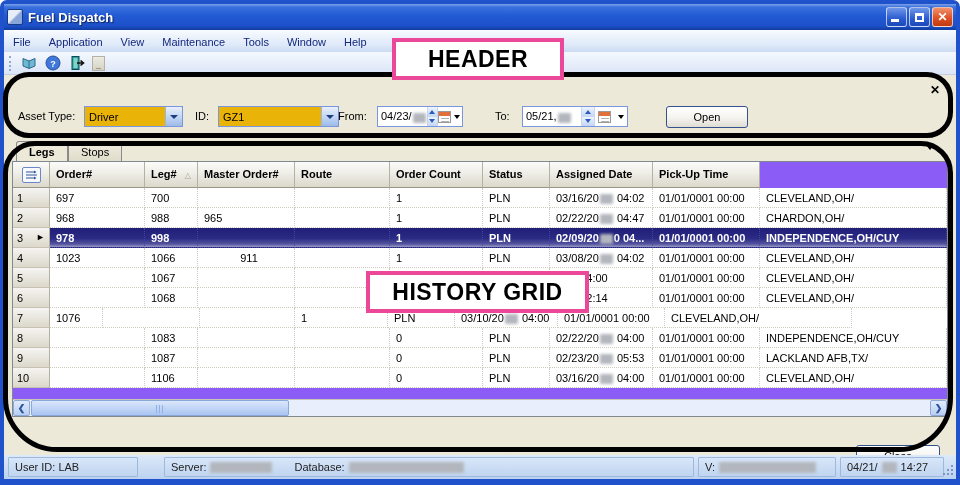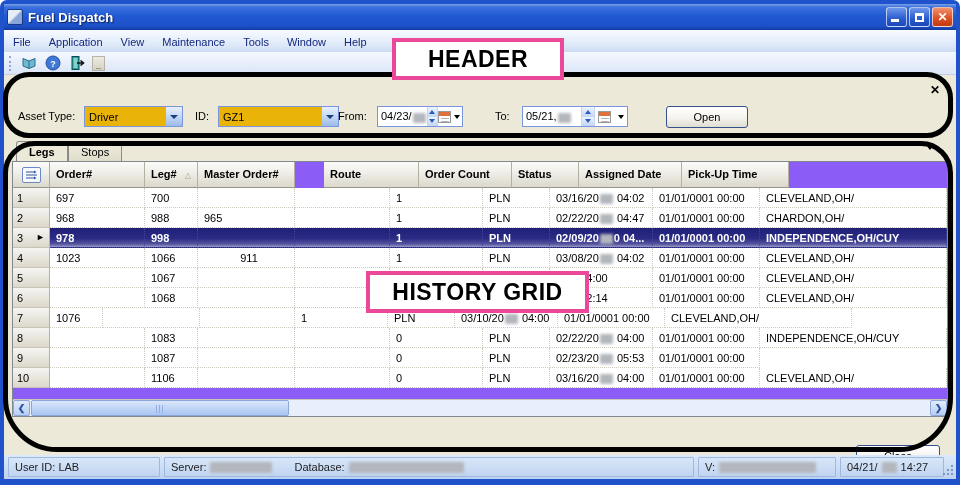--- a/index.html
+++ b/index.html
@@ -231,21 +231,21 @@
           <span class="cornerbtn">
             <svg width="13" height="10" viewBox="0 0 13 10">
                 <path d="M1 2 H9 M1 5 H12 M1 8 H9" stroke="#2c53a0" stroke-width="1.2"></path>
                 <path d="M9 0.5 L11.5 2 L9 3.5 Z M9 6.5 L11.5 8 L9 9.5 Z" fill="#2c53a0"></path>
               </svg>
           </span>
         </div>
       <div class="hcell" style="width: 95px;"><span>Order#</span></div>
           <div class="hcell" style="width: 53px;"><span>Leg#</span><span class="sort">△</span></div>
           <div class="hcell" style="width: 97px;"><span>Master Order#</span></div>
-          <div class="hcell" style="width: 95px; margin-left: 29px;"><span>Route</span></div>
+          <div class="hcell" style="width: 95px;"><span>Route</span></div>
           <div class="hcell" style="width: 93px;"><span>Order Count</span></div>
           <div class="hcell" style="width: 67px;"><span>Status</span></div>
           <div class="hcell" style="width: 103px;"><span>Assigned Date</span></div>
           <div class="hcell" style="width: 107px;"><span>Pick-Up Time</span></div>
         </div>
       <div class="gbody">
           <div class="row">
             <div class="gut">
               <span>1</span>
             </div>
@@ -362,20 +362,21 @@
               <span>9</span>
             </div>
             <div class="cell" style="width: 95px;"></div>
             <div class="cell" style="width: 53px;">1087</div>
             <div class="cell" style="width: 97px;"></div>
             <div class="cell" style="width: 95px;"></div>
             <div class="cell" style="width: 93px;">0</div>
             <div class="cell" style="width: 67px;">PLN</div>
             <div class="cell" style="width: 103px;">02/23/20<span class="redact rd"></span> 05:53</div>
             <div class="cell" style="width: 107px;">01/01/0001 00:00</div>
+            <div class="cell" style="width: 187px;">LACKLAND AFB,TX/</div>
           </div>
           <div class="row">
             <div class="gut">
               <span>10</span>
             </div>
             <div class="cell" style="width: 95px;"></div>
             <div class="cell" style="width: 53px;">1106</div>
             <div class="cell" style="width: 97px;"></div>
             <div class="cell" style="width: 95px;"></div>
             <div class="cell" style="width: 93px;">0</div>
@@ -390,21 +391,21 @@
         <span class="thumb"></span>
         <span class="trackfill"></span>
         <span class="sbtn">❯</span>
       </div>
     </div>
   </div>
 
   <button class="xpbtn" style="right:16px;top:441px;left:auto;width:84px">Close</button>
 
   <div class="statusbar">
-    <div class="sp" style="left:4px;width:152px">
+    <div class="sp" style="left:4px;width:130px">
       <span>User ID: LAB</span>
     </div>
     <div class="sp" style="left:160px;width:530px">
       <span>Server:</span>
       <span class="redact w62"></span>
       <span style="margin-left:18px">Database:</span>
       <span class="redact w115"></span>
     </div>
     <div class="sp" style="left:694px;width:138px">
       <span>V:</span>

